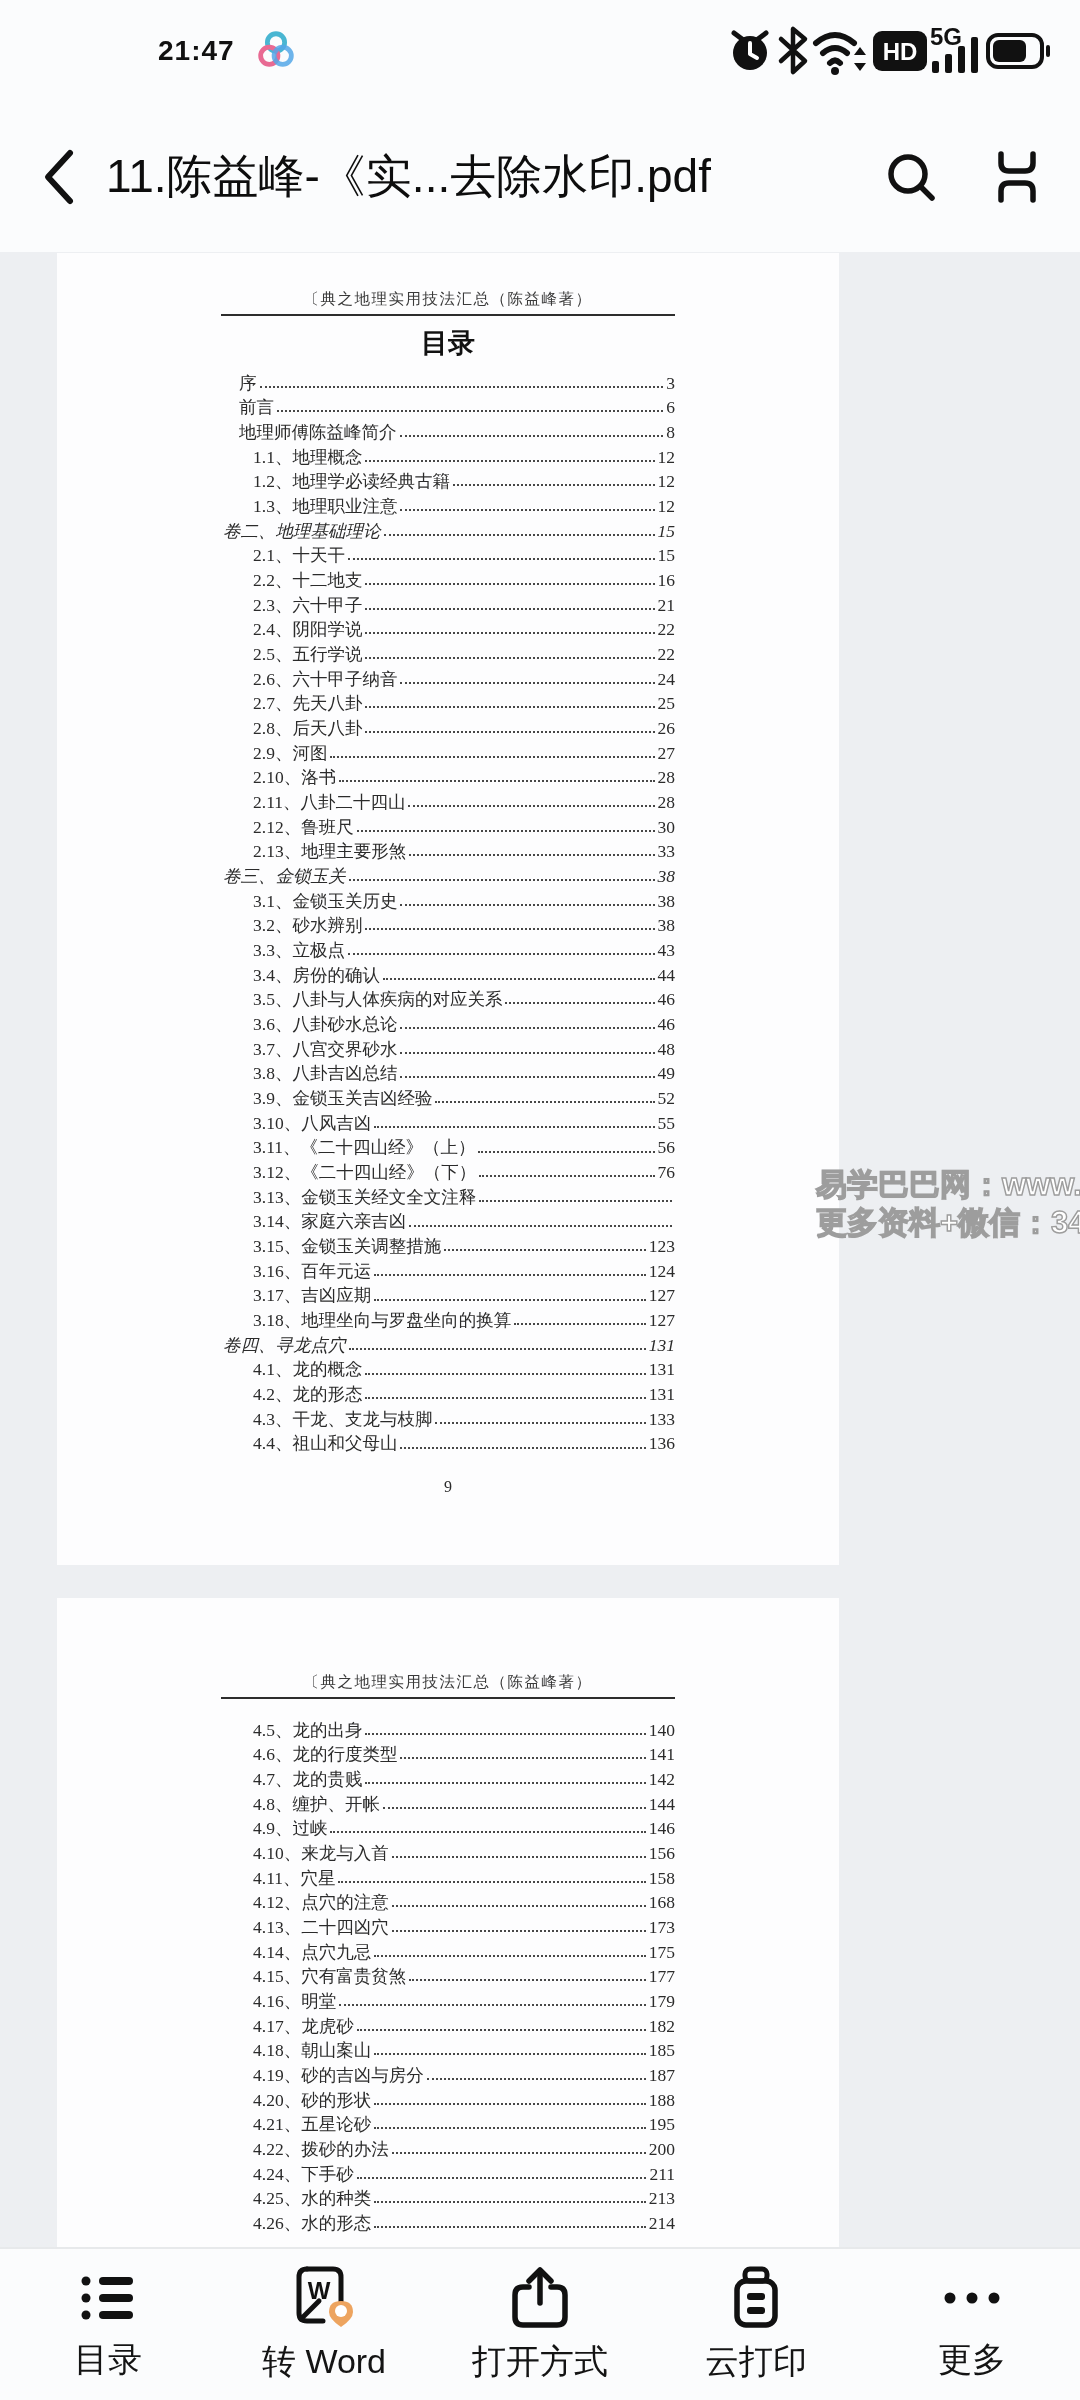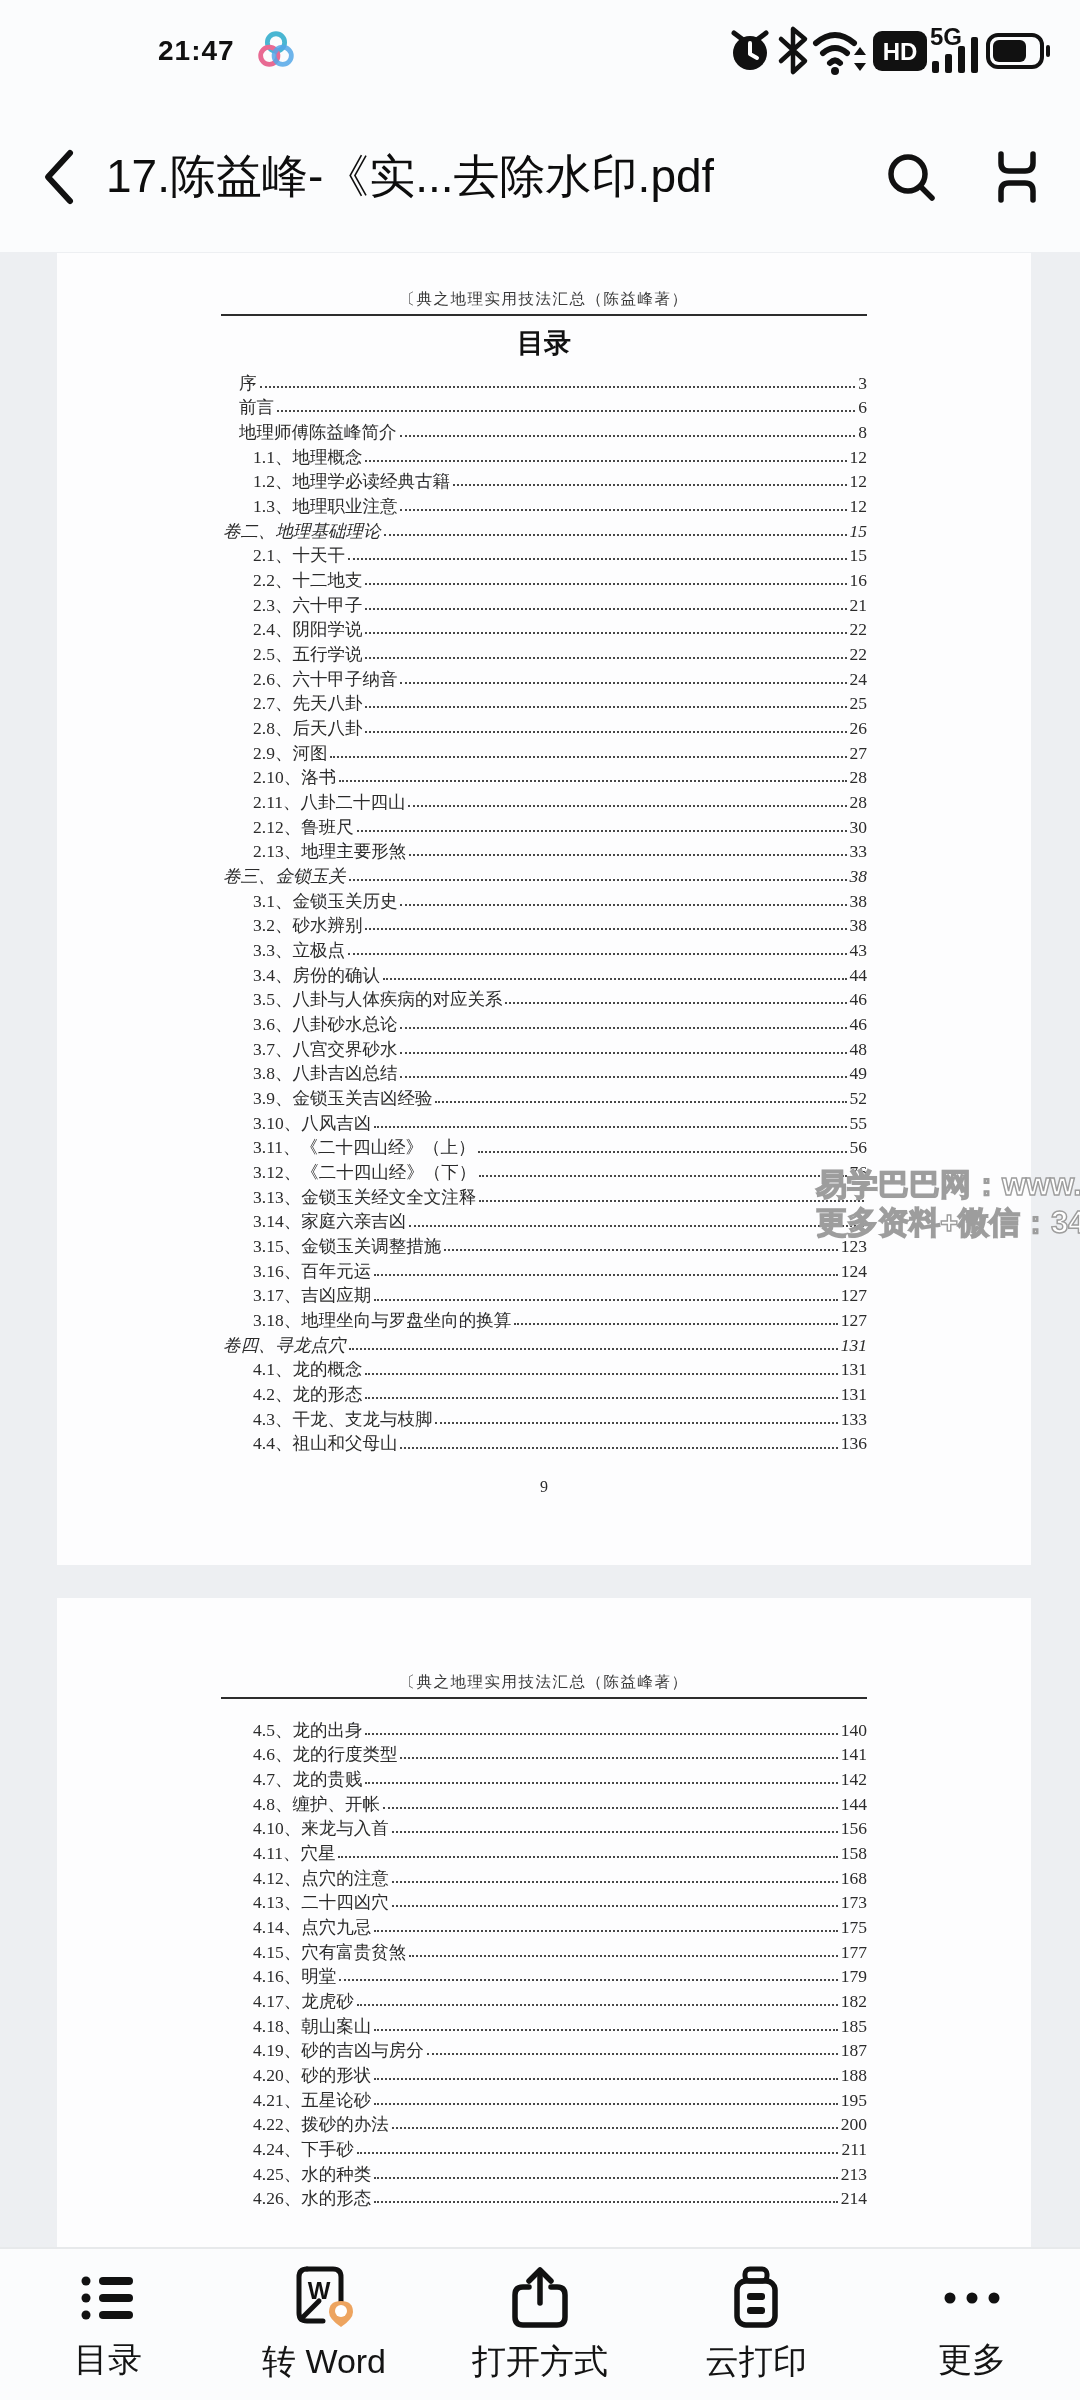--- a/index.html
+++ b/index.html
@@ -15,21 +15,21 @@
   .st-right svg { display:block; }
 
   
   #nav-bar { top:102px; height:150px; display:flex; align-items:center; }
   .back { margin-left:36px; }
   .nav-title { margin-left:26px; font-size:46px; color:#0d0d0d; white-space:nowrap;
                overflow:hidden; max-width:690px; }
   .nav-right { margin-left:auto; margin-right:36px; display:flex; align-items:center; gap:52px; }
 
   
-  .page { position:absolute; left:57px; width:974px; background:#fdfdfe; }
+  .page { position:absolute; left:57px; width:782px; background:#fdfdfe; }
   #page1 { top:253px; height:1312px; }
   #page2 { top:1598px; height:810px; }
   .doc-inner { margin:0 164px; }
   .doc-header { text-align:center; font-family:"Liberation Serif","DejaVu Serif",serif;
                 font-size:15.5px; color:#3a3a3a; letter-spacing:1.5px;
                 padding-bottom:4px; border-bottom:2.5px solid #2d2d2d; }
   #page1 .doc-header { margin-top:36px; }
   #page2 .doc-header { margin-top:74px; }
   .toc-title { text-align:center; font-size:27px; font-weight:bold; color:#111;
                font-family:"Liberation Sans",sans-serif; margin:9px 0 7px; }
@@ -102,21 +102,21 @@
       <rect x="7" y="9" width="33" height="22" rx="6" fill="#111"></rect>
       <rect x="60" y="14" width="4" height="12" rx="2" fill="#111"></rect>
     </svg>
   </span>
 </div>
 
 <div class="bar" id="nav-bar">
   <svg class="back" width="44" height="64" viewBox="0 0 44 64">
     <polyline points="34,8 12,32 34,56" fill="none" stroke="#111" stroke-width="6" stroke-linecap="round" stroke-linejoin="round"></polyline>
   </svg>
-  <span class="nav-title">17.陈益峰-《实...去除水印.pdf</span>
+  <span class="nav-title">11.陈益峰-《实...去除水印.pdf</span>
   <span class="nav-right">
     <svg width="54" height="54" viewBox="0 0 54 54">
       <circle cx="24" cy="24" r="17" fill="none" stroke="#111" stroke-width="5.5"></circle>
       <line x1="37" y1="37" x2="48" y2="48" stroke="#111" stroke-width="5.5" stroke-linecap="round"></line>
     </svg>
     <svg width="54" height="54" viewBox="0 0 54 54">
       <path d="M11 4 V13 Q11 21 19 21 H35 Q43 21 43 13 V4" fill="none" stroke="#111" stroke-width="5.5" stroke-linecap="round"></path>
       <path d="M11 50 V41 Q11 33 19 33 H35 Q43 33 43 41 V50" fill="none" stroke="#111" stroke-width="5.5" stroke-linecap="round"></path>
     </svg>
   </span>
@@ -368,20 +368,25 @@
         </div>
         <div class="trow lvl2">
           <span class="tt">4.7、龙的贵贱</span>
           <span class="dots"></span>
           <span class="pn">142</span>
         </div>
         <div class="trow lvl2">
           <span class="tt">4.8、缠护、开帐</span>
           <span class="dots"></span>
           <span class="pn">144</span>
+        </div>
+        <div class="trow lvl2">
+          <span class="tt">4.9、过峡</span>
+          <span class="dots"></span>
+          <span class="pn">146</span>
         </div>
         <div class="trow lvl2">
           <span class="tt">4.10、来龙与入首</span>
           <span class="dots"></span>
           <span class="pn">156</span>
         </div>
         <div class="trow lvl2">
           <span class="tt">4.11、穴星</span>
           <span class="dots"></span>
           <span class="pn">158</span>

